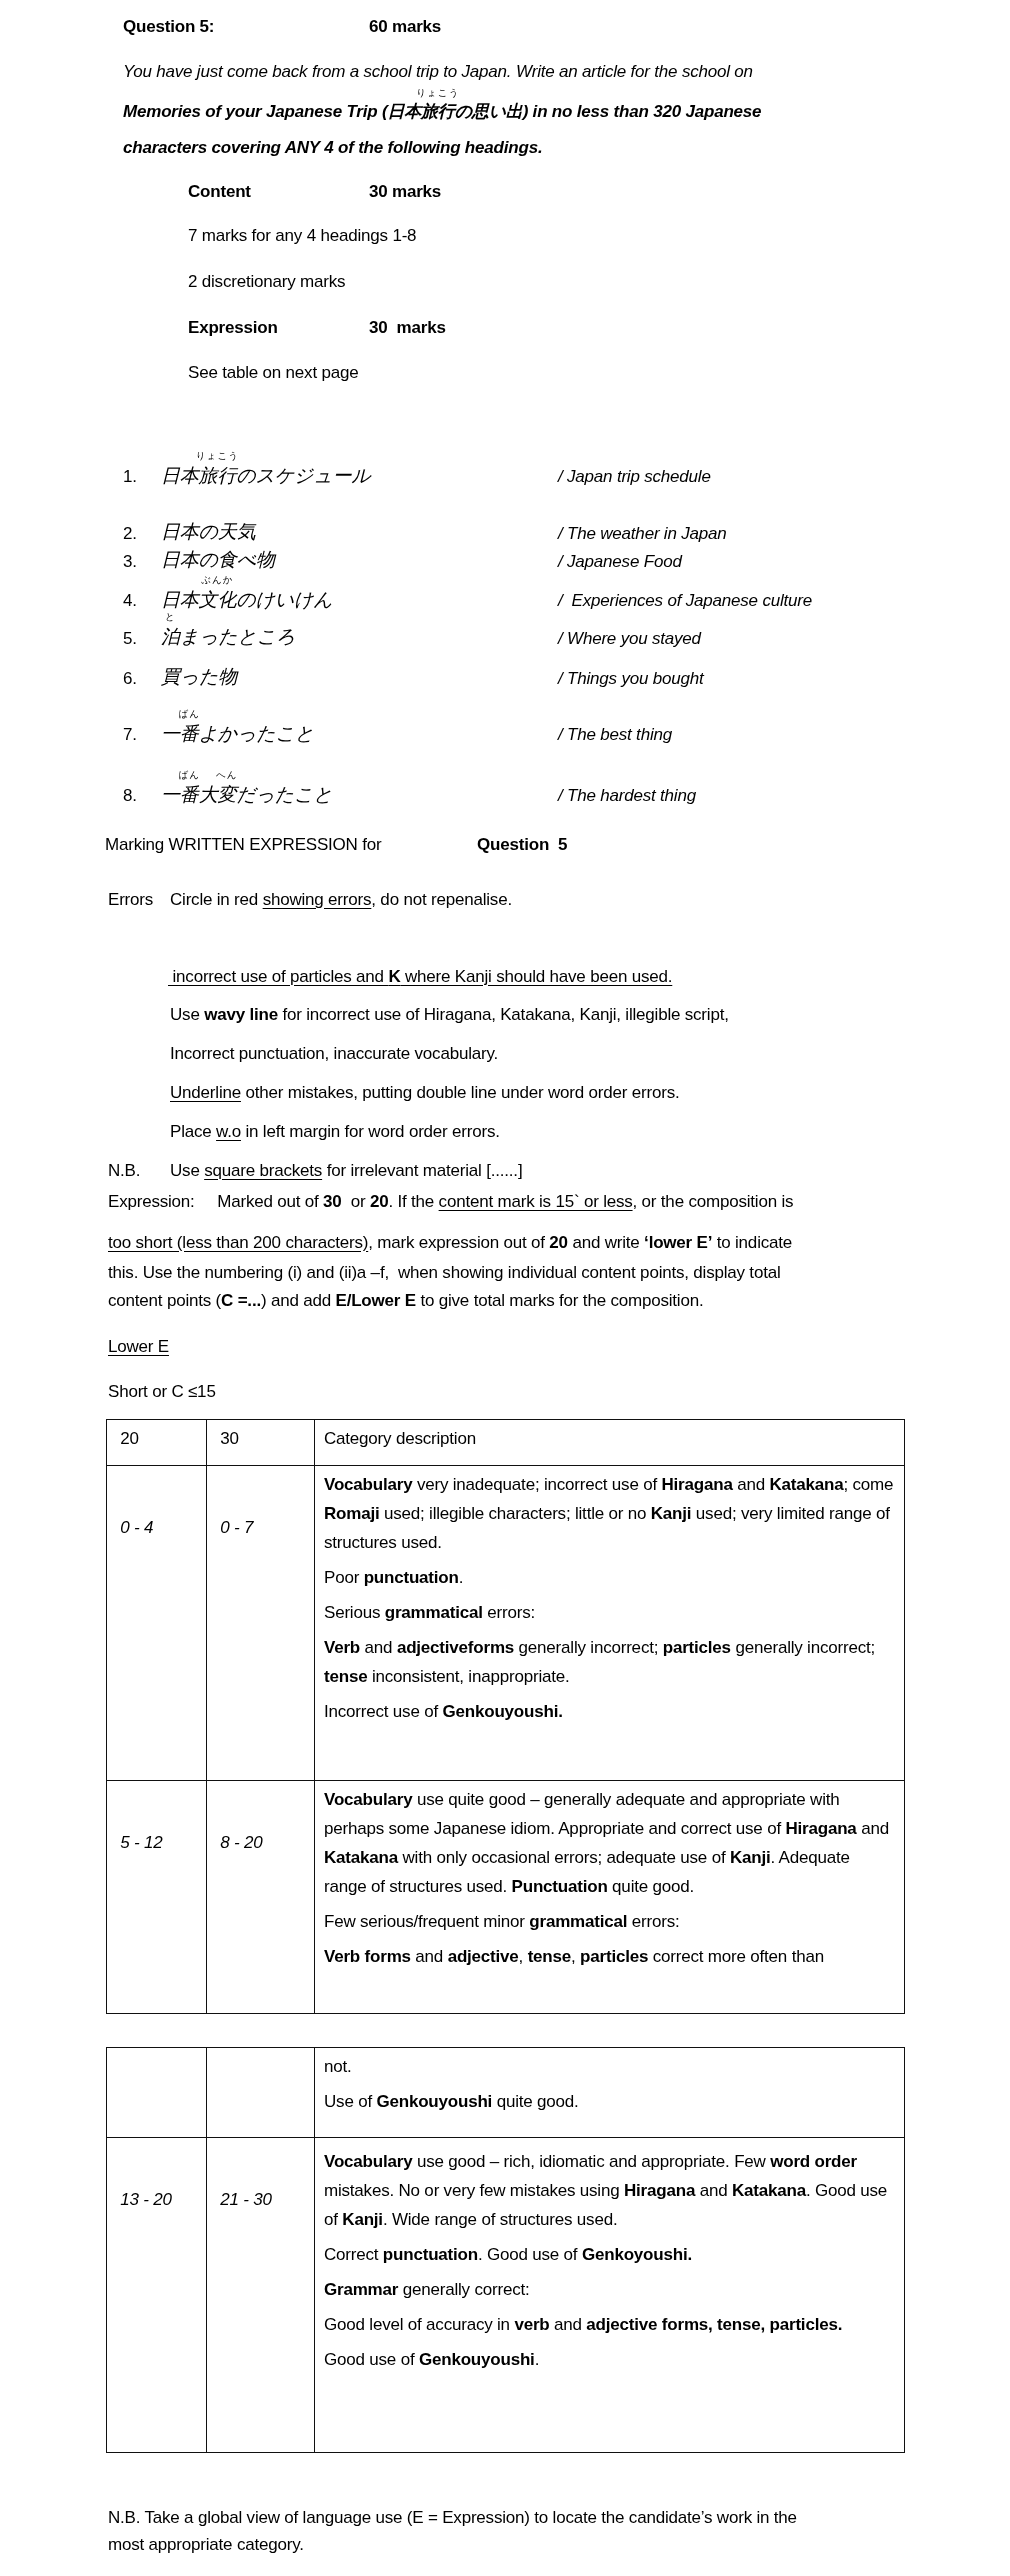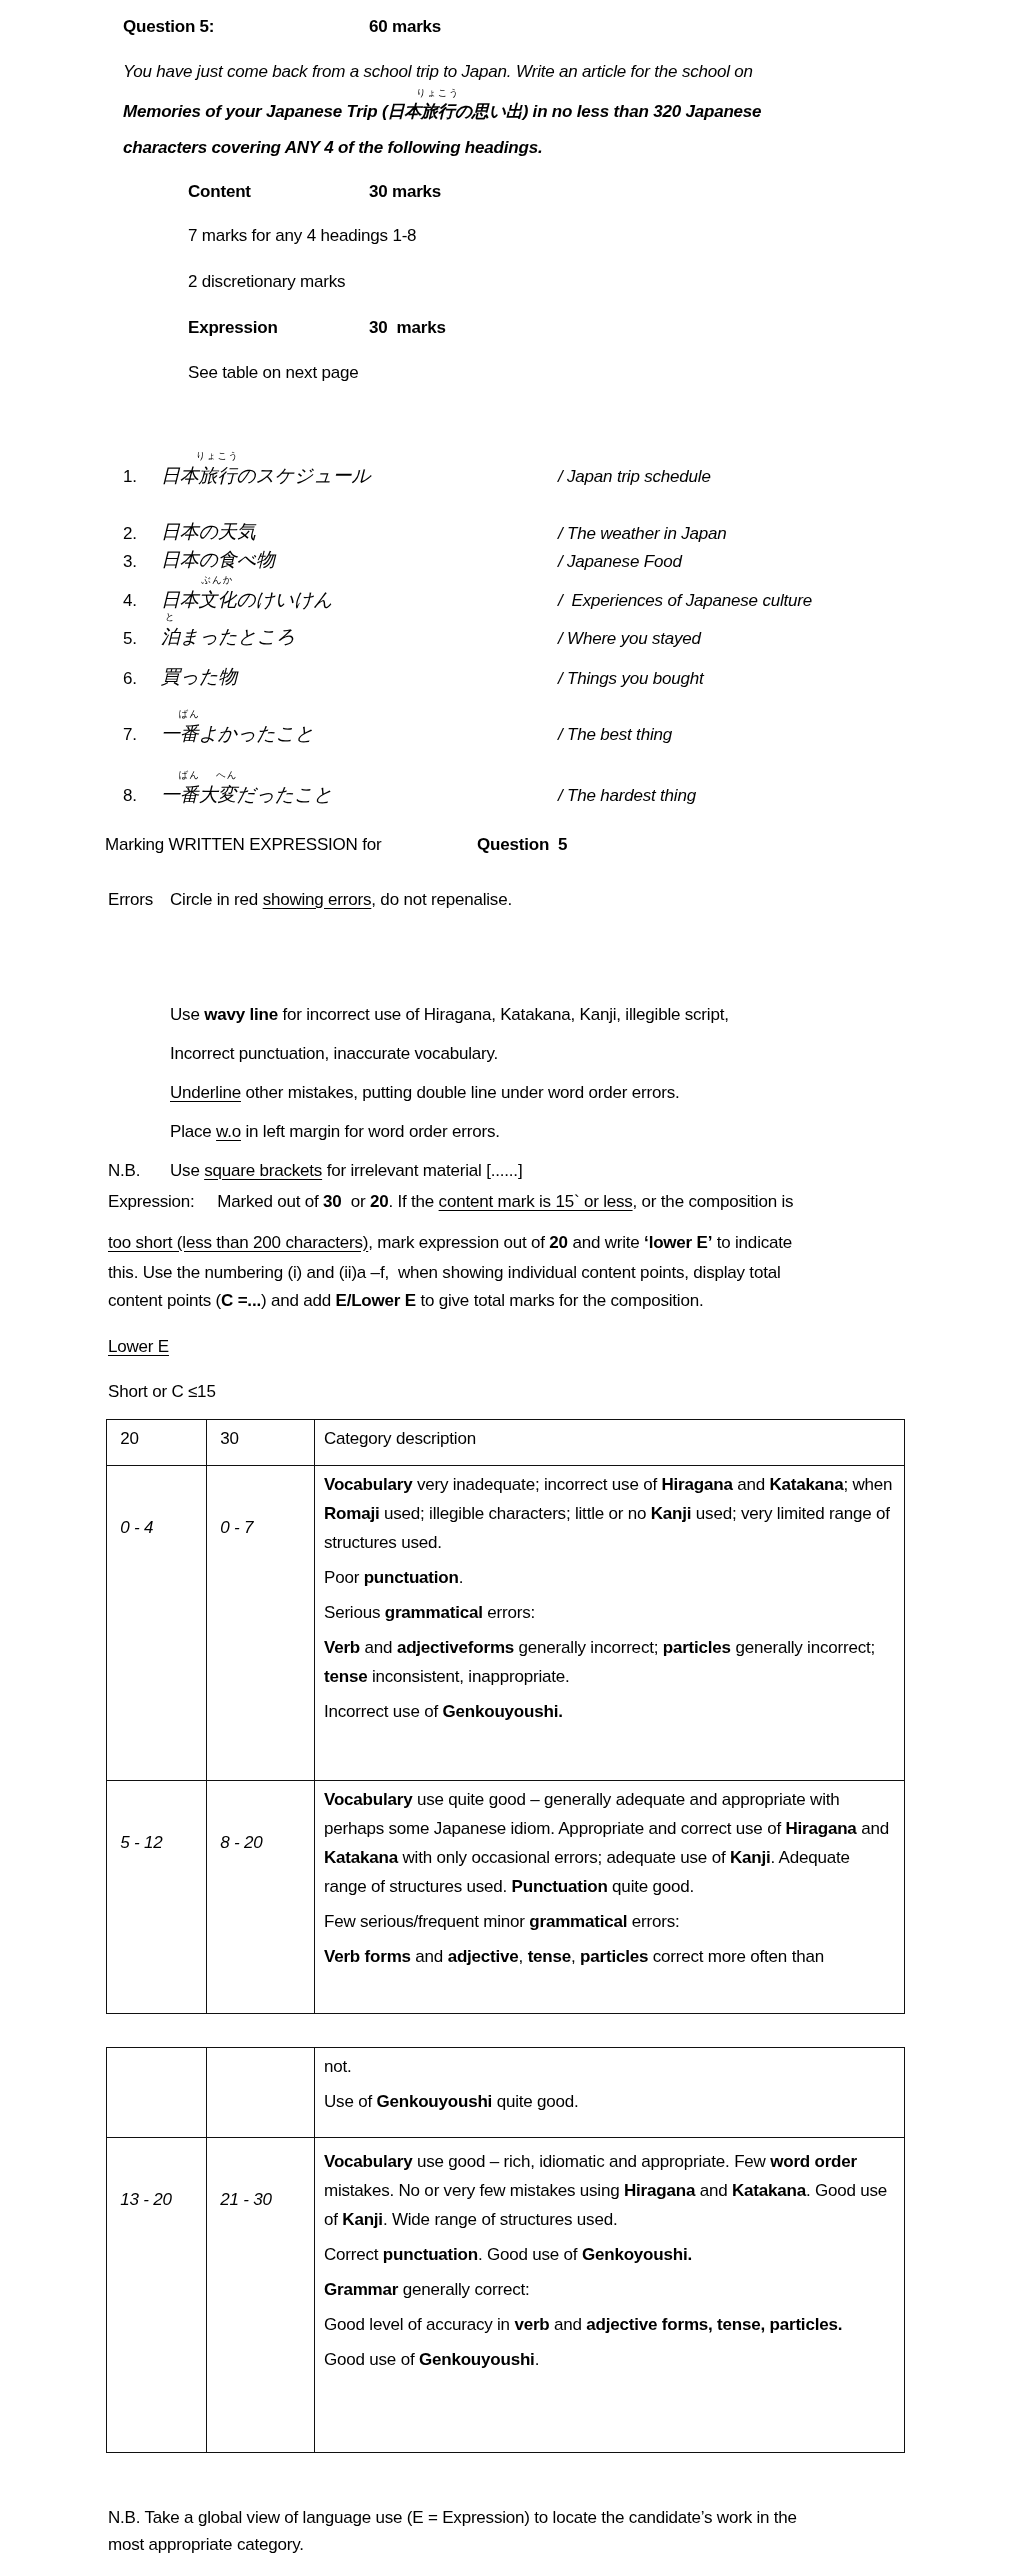--- a/index.html
+++ b/index.html
@@ -96,20 +96,21 @@
     <span class="abs" style="left:123px;top:785px">8.</span>
     <span class="abs jp i" style="left:161px;top:784px">一<span class="fg">番<span class="rt">ばん</span></span>大<span class="fg">変<span class="rt">へん</span></span>だったこと</span>
     <span class="abs i" style="left:558px;top:785px">/ The hardest thing</span>
   </div>
 
   <div class="abs" style="left:105px;top:834px">Marking WRITTEN EXPRESSION for</div>
   <div class="abs b" style="left:477px;top:834px">Question  5</div>
 
   <div class="abs" style="left:108px;top:889px">Errors</div>
   <div class="abs" style="left:170px;top:889px"><span>Circle in red </span><span class="u">showing errors</span><span>, do not repenalise.</span></div>
+  <div class="abs" style="left:168px;top:966px"><span class="u"> incorrect use of particles and </span><span class="b u">K</span><span class="u"> where Kanji should have been used.</span></div>
   <div class="abs" style="left:170px;top:1004px"><span>Use </span><span class="b">wavy line</span><span> for incorrect use of Hiragana, Katakana, Kanji, illegible script,</span></div>
   <div class="abs" style="left:170px;top:1043px"><span>Incorrect punctuation, inaccurate vocabulary.</span></div>
   <div class="abs" style="left:170px;top:1082px"><span class="u">Underline</span><span> other mistakes, putting double line under word order errors.</span></div>
   <div class="abs" style="left:170px;top:1121px"><span>Place </span><span class="u">w.o</span><span> in left margin for word order errors.</span></div>
   <div class="abs" style="left:108px;top:1160px">N.B.</div>
   <div class="abs" style="left:170px;top:1160px"><span>Use </span><span class="u">square brackets</span><span> for irrelevant material [......]</span></div>
 
   <div class="abs" style="left:108px;top:1191px"><span>Expression:     Marked out of </span><span class="b">30</span><span>  or </span><span class="b">20</span><span>. If the </span><span class="u">content mark is 15` or less</span><span>, or the composition is</span></div>
   <div class="abs" style="left:108px;top:1232px"><span class="u">too short (less than 200 characters)</span><span>, mark expression out of </span><span class="b">20</span><span> and write </span><span class="b">‘lower E’</span><span> to indicate</span></div>
   <div class="abs" style="left:108px;top:1262px"><span>this. Use the numbering (i) and (ii)a –f,  when showing individual content points, display total</span></div>
@@ -127,21 +128,21 @@
     <tbody>
         <tr style="height:46px">
       <td class="head-cell">20</td>
       <td class="head-cell">30</td>
       <td class="head-desc">Category description</td>
     </tr>
     <tr style="height:315px">
       <td class="score-cell">0 - 4</td>
       <td class="score-cell">0 - 7</td>
       <td class="desc-cell">
-        <p><span class="b">Vocabulary</span><span> very inadequate; incorrect use of </span><span class="b">Hiragana</span><span> and </span><span class="b">Katakana</span><span>; when </span><span class="b">Romaji</span><span> used; illegible characters; little or no </span><span class="b">Kanji</span><span> used; very limited range of structures used.</span></p>
+        <p><span class="b">Vocabulary</span><span> very inadequate; incorrect use of </span><span class="b">Hiragana</span><span> and </span><span class="b">Katakana</span><span>; come </span><span class="b">Romaji</span><span> used; illegible characters; little or no </span><span class="b">Kanji</span><span> used; very limited range of structures used.</span></p>
         <p><span>Poor </span><span class="b">punctuation</span><span>.</span></p>
         <p><span>Serious </span><span class="b">grammatical</span><span> errors:</span></p>
         <p><span class="b">Verb</span><span> and </span><span class="b">adjectiveforms</span><span> generally incorrect; </span><span class="b">particles</span><span> generally incorrect; </span><span class="b">tense</span><span> inconsistent, inappropriate.</span></p>
         <p><span>Incorrect use of </span><span class="b">Genkouyoushi.</span></p>
       </td>
     </tr>
     <tr style="height:233px">
       <td class="score-cell">5 - 12</td>
       <td class="score-cell">8 - 20</td>
       <td class="desc-cell">

